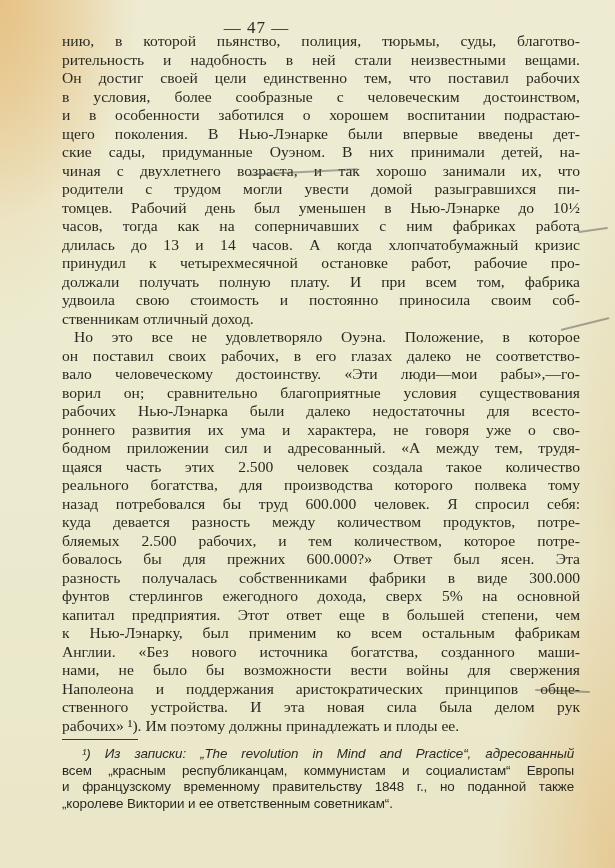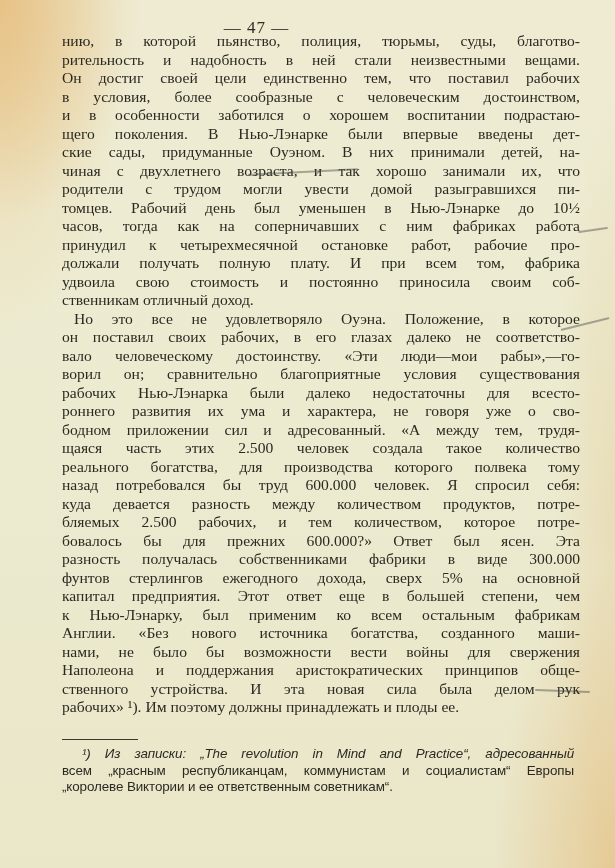--- a/index.html
+++ b/index.html
@@ -103,20 +103,21 @@
   <span class="line">рительность и надобность в ней стали неизвестными вещами.</span>
   <span class="line">Он достиг своей цели единственно тем, что поставил рабочих</span>
   <span class="line">в условия, более сообразные с человеческим достоинством,</span>
   <span class="line">и в особенности заботился о хорошем воспитании подрастаю-</span>
   <span class="line">щего поколения. В Нью-Лэнарке были впервые введены дет-</span>
   <span class="line">ские сады, придуманные Оуэном. В них принимали детей, на-</span>
   <span class="line">чиная с двухлетнего возраста, и так хорошо занимали их, что</span>
   <span class="line">родители с трудом могли увести домой разыгравшихся пи-</span>
   <span class="line">томцев. Рабочий день был уменьшен в Нью-Лэнарке до 10½</span>
   <span class="line">часов, тогда как на соперничавших с ним фабриках работа</span>
+  <span class="line">длилась до 13 и 14 часов. А когда хлопчатобумажный кризис</span>
   <span class="line">принудил к четырехмесячной остановке работ, рабочие про-</span>
   <span class="line">должали получать полную плату. И при всем том, фабрика</span>
   <span class="line">удвоила свою стоимость и постоянно приносила своим соб-</span>
   <span class="line last">ственникам отличный доход.</span>
   <span class="line indent">Но это все не удовлетворяло Оуэна. Положение, в которое</span>
   <span class="line">он поставил своих рабочих, в его глазах далеко не соответство-</span>
   <span class="line">вало человеческому достоинству. «Эти люди—мои рабы»,—го-</span>
   <span class="line">ворил он; сравнительно благоприятные условия существования</span>
   <span class="line">рабочих Нью-Лэнарка были далеко недостаточны для всесто-</span>
   <span class="line">роннего развития их ума и характера, не говоря уже о сво-</span>
@@ -136,19 +137,20 @@
   <span class="line">Наполеона и поддержания аристократических принципов обще-</span>
   <span class="line">ственного устройства. И эта новая сила была делом рук</span>
   <span class="line last">рабочих» ¹). Им поэтому должны принадлежать и плоды ее.</span>
 </div>
 
 <div class="footnote-rule"></div>
 
 <div class="footnotes">
   <span class="fn-line indent">¹) Из записки: „The revolution in Mind and Practice“, адресованный</span>
   <span class="fn-line">всем „красным республиканцам, коммунистам и социалистам“ Европы</span>
+  <span class="fn-line">и французскому временному правительству 1848 г., но поданной также</span>
   <span class="fn-line last">„королеве Виктории и ее ответственным советникам“.</span>
 </div>
 
 <div class="stain" style="top:171px;left:248px;width:110px;transform:rotate(-3deg);"></div>
 <div class="stain" style="top:229px;left:578px;width:30px;transform:rotate(-8deg);"></div>
 <div class="stain" style="top:323px;left:560px;width:50px;transform:rotate(-14deg);"></div>
 <div class="stain" style="top:690px;left:535px;width:55px;transform:rotate(2deg);"></div>
 
 </body></html>

